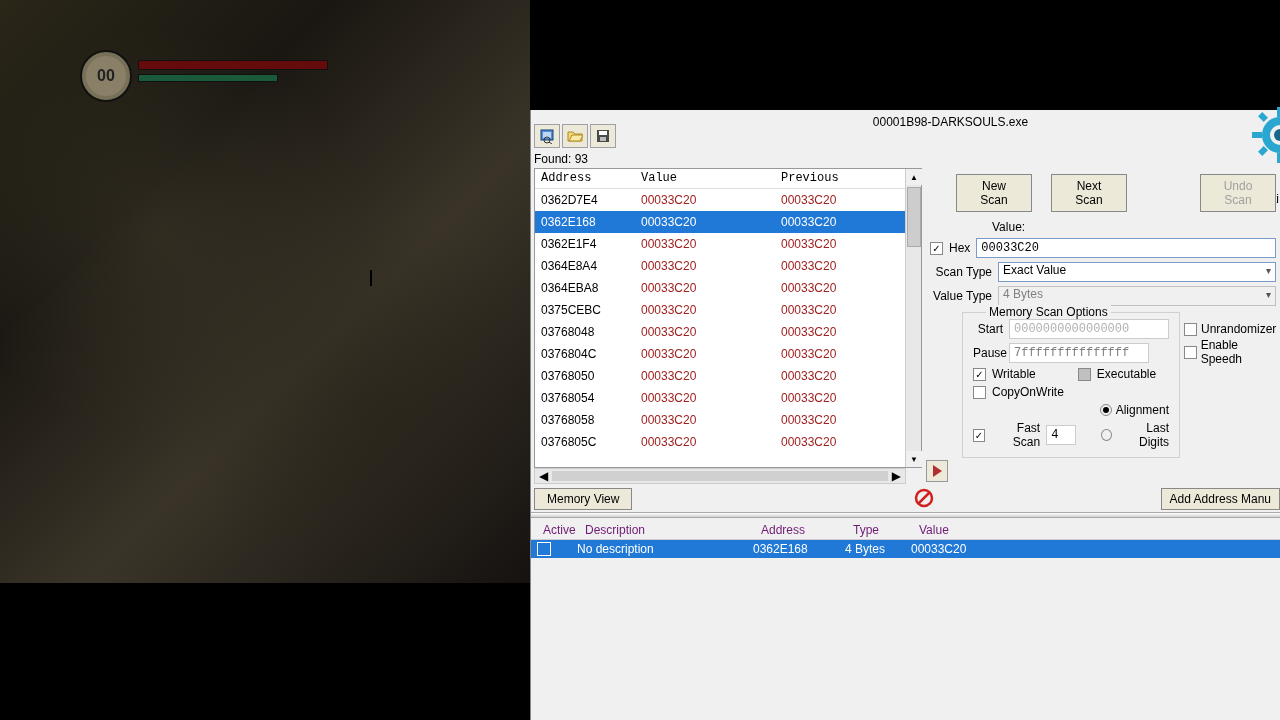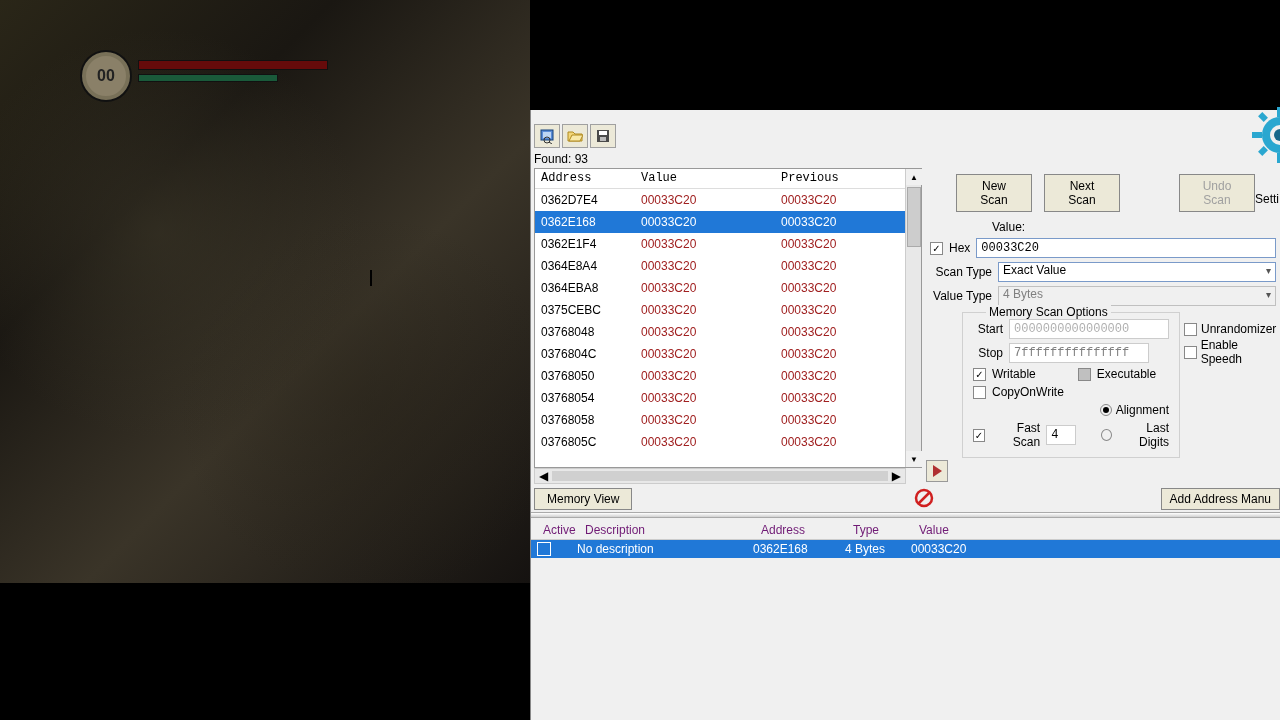--- a/index.html
+++ b/index.html
@@ -45,21 +45,21 @@
   .hscroll .mid { flex:1; height:10px; background:#d0d0d0; margin:0 4px; }
 
   .speed-btn { position:absolute; left:395px; top:350px; width:22px; height:22px; background:#ece9d8; border:1px solid #999; display:flex; align-items:center; justify-content:center; }
   .speed-btn svg { width:14px; height:14px; }
 
   .memview-btn { position:absolute; left:3px; top:378px; padding:3px 12px; background:#ece9d8; border:1px solid #888; cursor:pointer; color:#000; }
   .forbid-ico { position:absolute; left:383px; top:378px; width:20px; height:20px; }
   .addman-btn { position:absolute; right:0; top:378px; padding:3px 8px; background:#ece9d8; border:1px solid #888; cursor:pointer; color:#000; }
 
   .ctrl-panel { position:absolute; left:395px; top:58px; right:0; }
-  .btnrow { display:flex; gap:12px; padding:6px 30px 6px 30px; }
+  .btnrow { display:flex; gap:19px; padding:6px 30px 6px 30px; }
   .winbtn { padding:4px 14px; background:#ece9d8; border:1px solid #888; cursor:pointer; color:#000; min-width:76px; text-align:center; }
   .winbtn.disabled { color:#a0a0a0;margin-left:35px; }
   .frm { padding:2px 4px; display:flex; align-items:center; gap:6px; }
   .lbl { color:#000; text-align:right; }
   .inp { background:#fff; border:1px solid #7a9ac9; height:20px; padding:0 4px; font-family:'Courier New', monospace; color:#000; flex:1; }
   .sel { background:#fff; border:1px solid #7a9ac9; height:20px; padding:0 4px; color:#000; flex:1; position:relative; }
   .sel.disabled { background:#f0f0f0; color:#808080; border-color:#c0c0c0; }
   .sel::after { content:"▾"; position:absolute; right:4px; top:2px; font-size:10px; color:#555; }
   .chk { width:13px; height:13px; border:1px solid #888; background:#fff; display:inline-flex; align-items:center; justify-content:center; font-size:10px; color:#000; }
   .chk.checked::after { content:"✓"; }
@@ -109,20 +109,21 @@
     </div>
     <div class="tbtn">
       <svg viewBox="0 0 16 16">
           <rect x="2" y="2" width="12" height="12" fill="#4a4a4a"></rect>
           <rect x="4" y="3" width="8" height="4" fill="#fff"></rect>
           <rect x="5" y="9" width="6" height="4" fill="#bcbcbc"></rect>
         </svg>
     </div>
   </div>
 
+  <div class="titlebar">00001B98-DARKSOULS.exe</div>
 
   <div class="gear-logo">
     <svg viewBox="0 0 60 60">
         <circle cx="30" cy="30" r="18" fill="#2aa7d0"></circle>
         <g fill="#2aa7d0">
           <rect x="27" y="2" width="6" height="10"></rect>
           <rect x="27" y="48" width="6" height="10"></rect>
           <rect x="2" y="27" width="10" height="6"></rect>
           <rect x="48" y="27" width="10" height="6"></rect>
           <rect x="9" y="9" width="8" height="6" transform="rotate(45 13 12)"></rect>
@@ -259,21 +260,21 @@
     </div>
 
     <div style="display:flex">
       <div class="grp" style="flex:1">
         <div class="grp-title">Memory Scan Options</div>
         <div class="frm">
             <span class="lbl" style="width:30px">Start</span>
             <input class="rng-inp disabled" style="width: 160px;" value="0000000000000000">
           </div>
         <div class="frm">
-            <span class="lbl" style="width:30px">Stop</span>
+            <span class="lbl" style="width:30px">Pause</span>
             <input class="rng-inp" style="width: 140px;" value="7fffffffffffffff">
           </div>
         <div class="frm">
           <span class="chk checked"></span>
             <span class="lbl">Writable</span>
           <span style="width:30px"></span>
           <span class="chk" style="background:#c0c0c0"></span>
             <span class="lbl">Executable</span>
         </div>
         <div class="frm">

